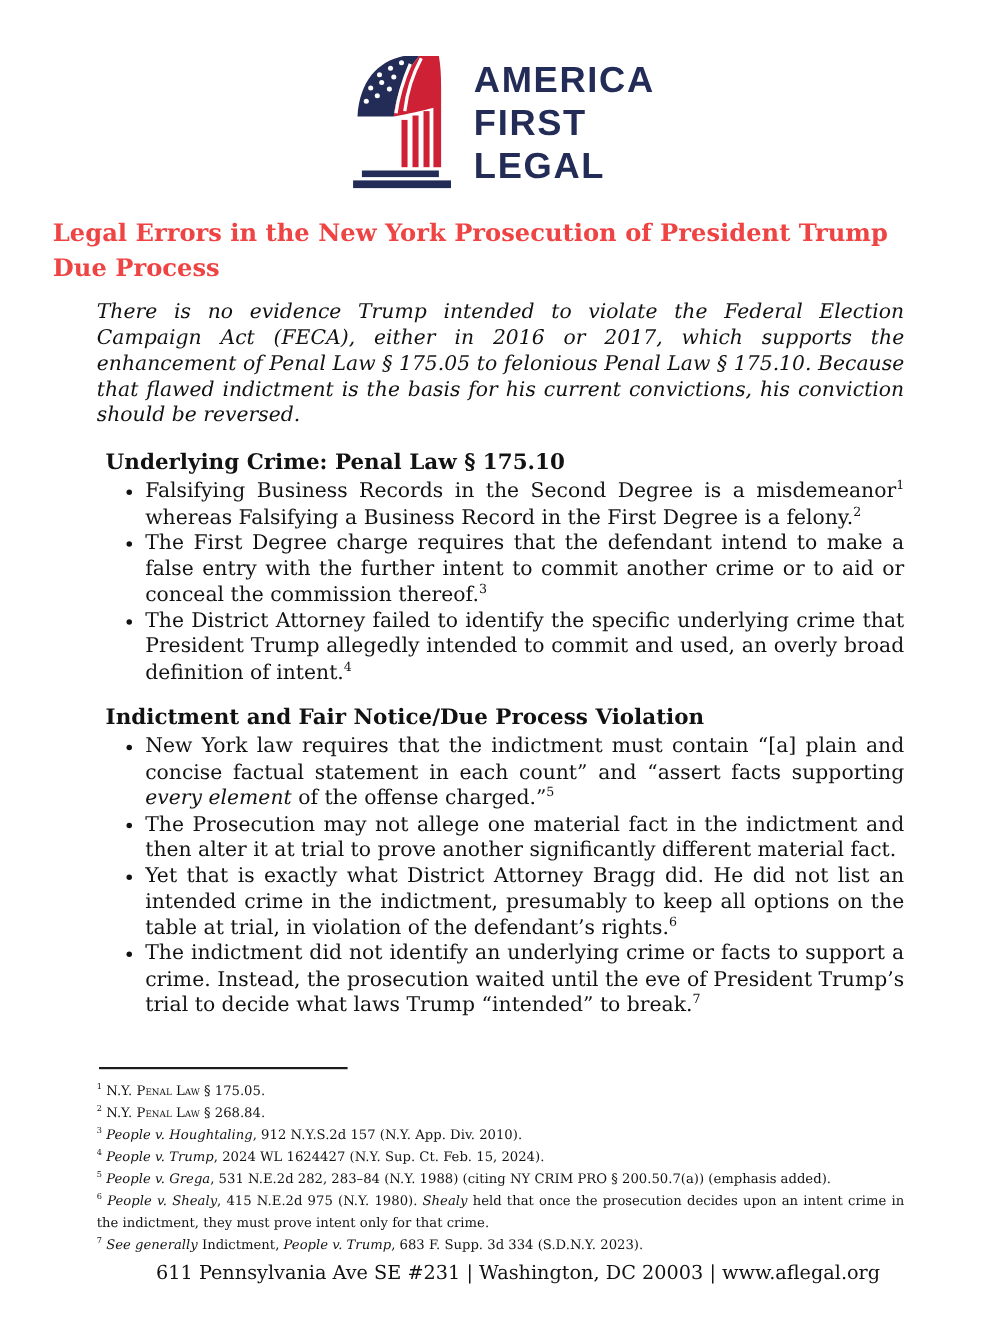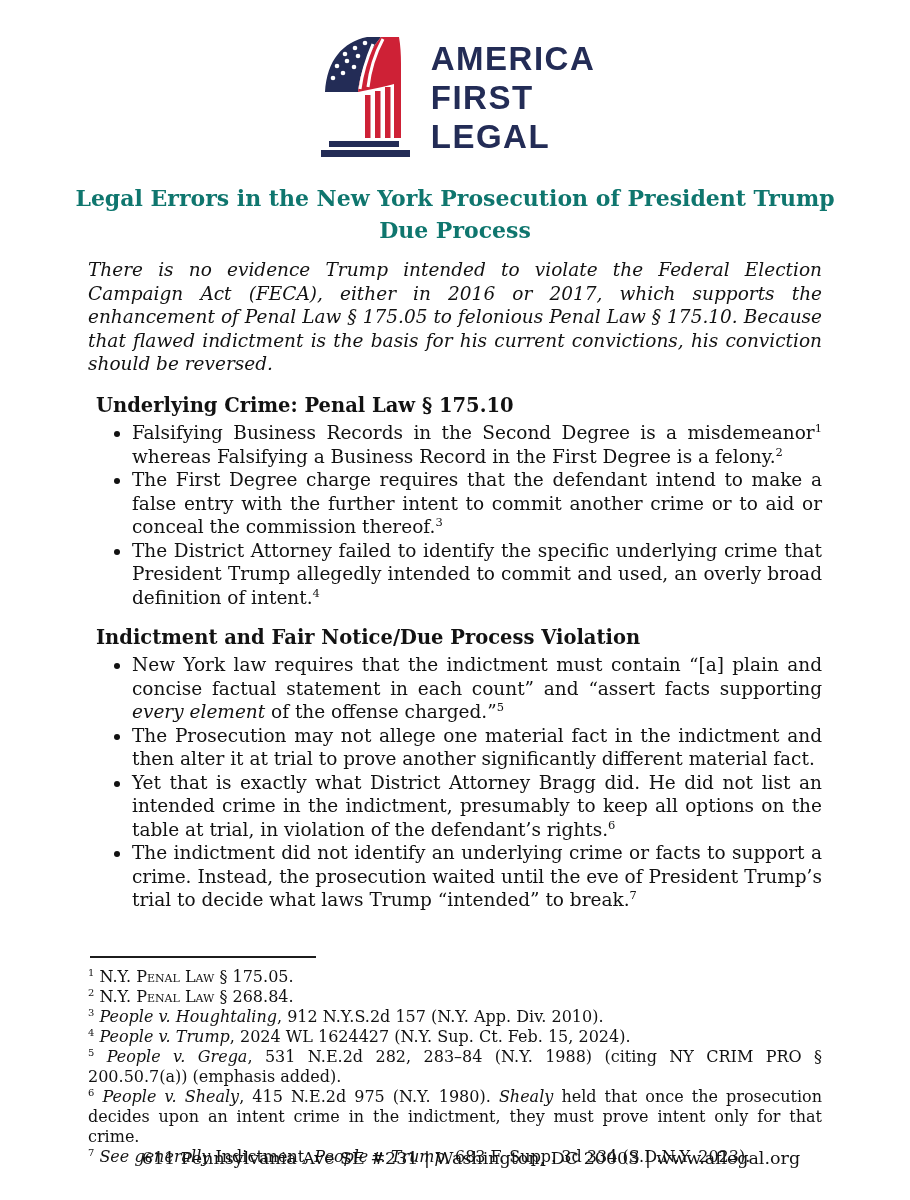--- a/index.html
+++ b/index.html
@@ -8,37 +8,37 @@
     background: #ffffff;
     font-family: "DejaVu Serif", serif;
     color: #121212;
     overflow: hidden;
   }
   .page { position: relative; width: 910px; height: 1200px; }
 
   
   .logo-row {
     display: flex; justify-content: center; align-items: center;
-    padding-top: 34px; gap: 10px;
+    padding-top: 48px; gap: 10px;
   }
   .logo-wordmark {
     font-family: "Liberation Sans", sans-serif;
     font-weight: bold;
     font-size: 33px; line-height: 39px;
     letter-spacing: 1.5px;
     color: #232c56;
   }
 
   
   .doc-title {
     margin-top: 22px;
-    text-align: center;
     font-weight: bold;
     font-size: 22px; line-height: 32px;
-    color: #0f766e;
+    color: #ef4444;
+    margin-left: 48px;
   }
   .doc-title .tline { white-space: nowrap; }
 
   
   .body-col { margin: 0 88px; width: 734px; }
   .intro {
     margin-top: 12px;
     font-size: 18.5px; line-height: 23.5px;
     text-align: justify;
     font-style: italic;
@@ -66,21 +66,21 @@
   .sc { font-variant: small-caps; }
 
   
   .fn-rule {
     width: 226px; height: 0;
     border-top: 2px solid #1c1c1c;
     margin: 44px 0 9px 2px;
   }
   .footnotes p {
     margin: 0;
-    font-size: 16px; line-height: 20px;
+    font-size: 12px; line-height: 20px;
     text-align: justify;
   }
 
   
   .page-footer {
     position: absolute; bottom: 32px; left: 16px;
     width: 100%;
     text-align: center;
     font-size: 17.5px;
     color: #121212;

